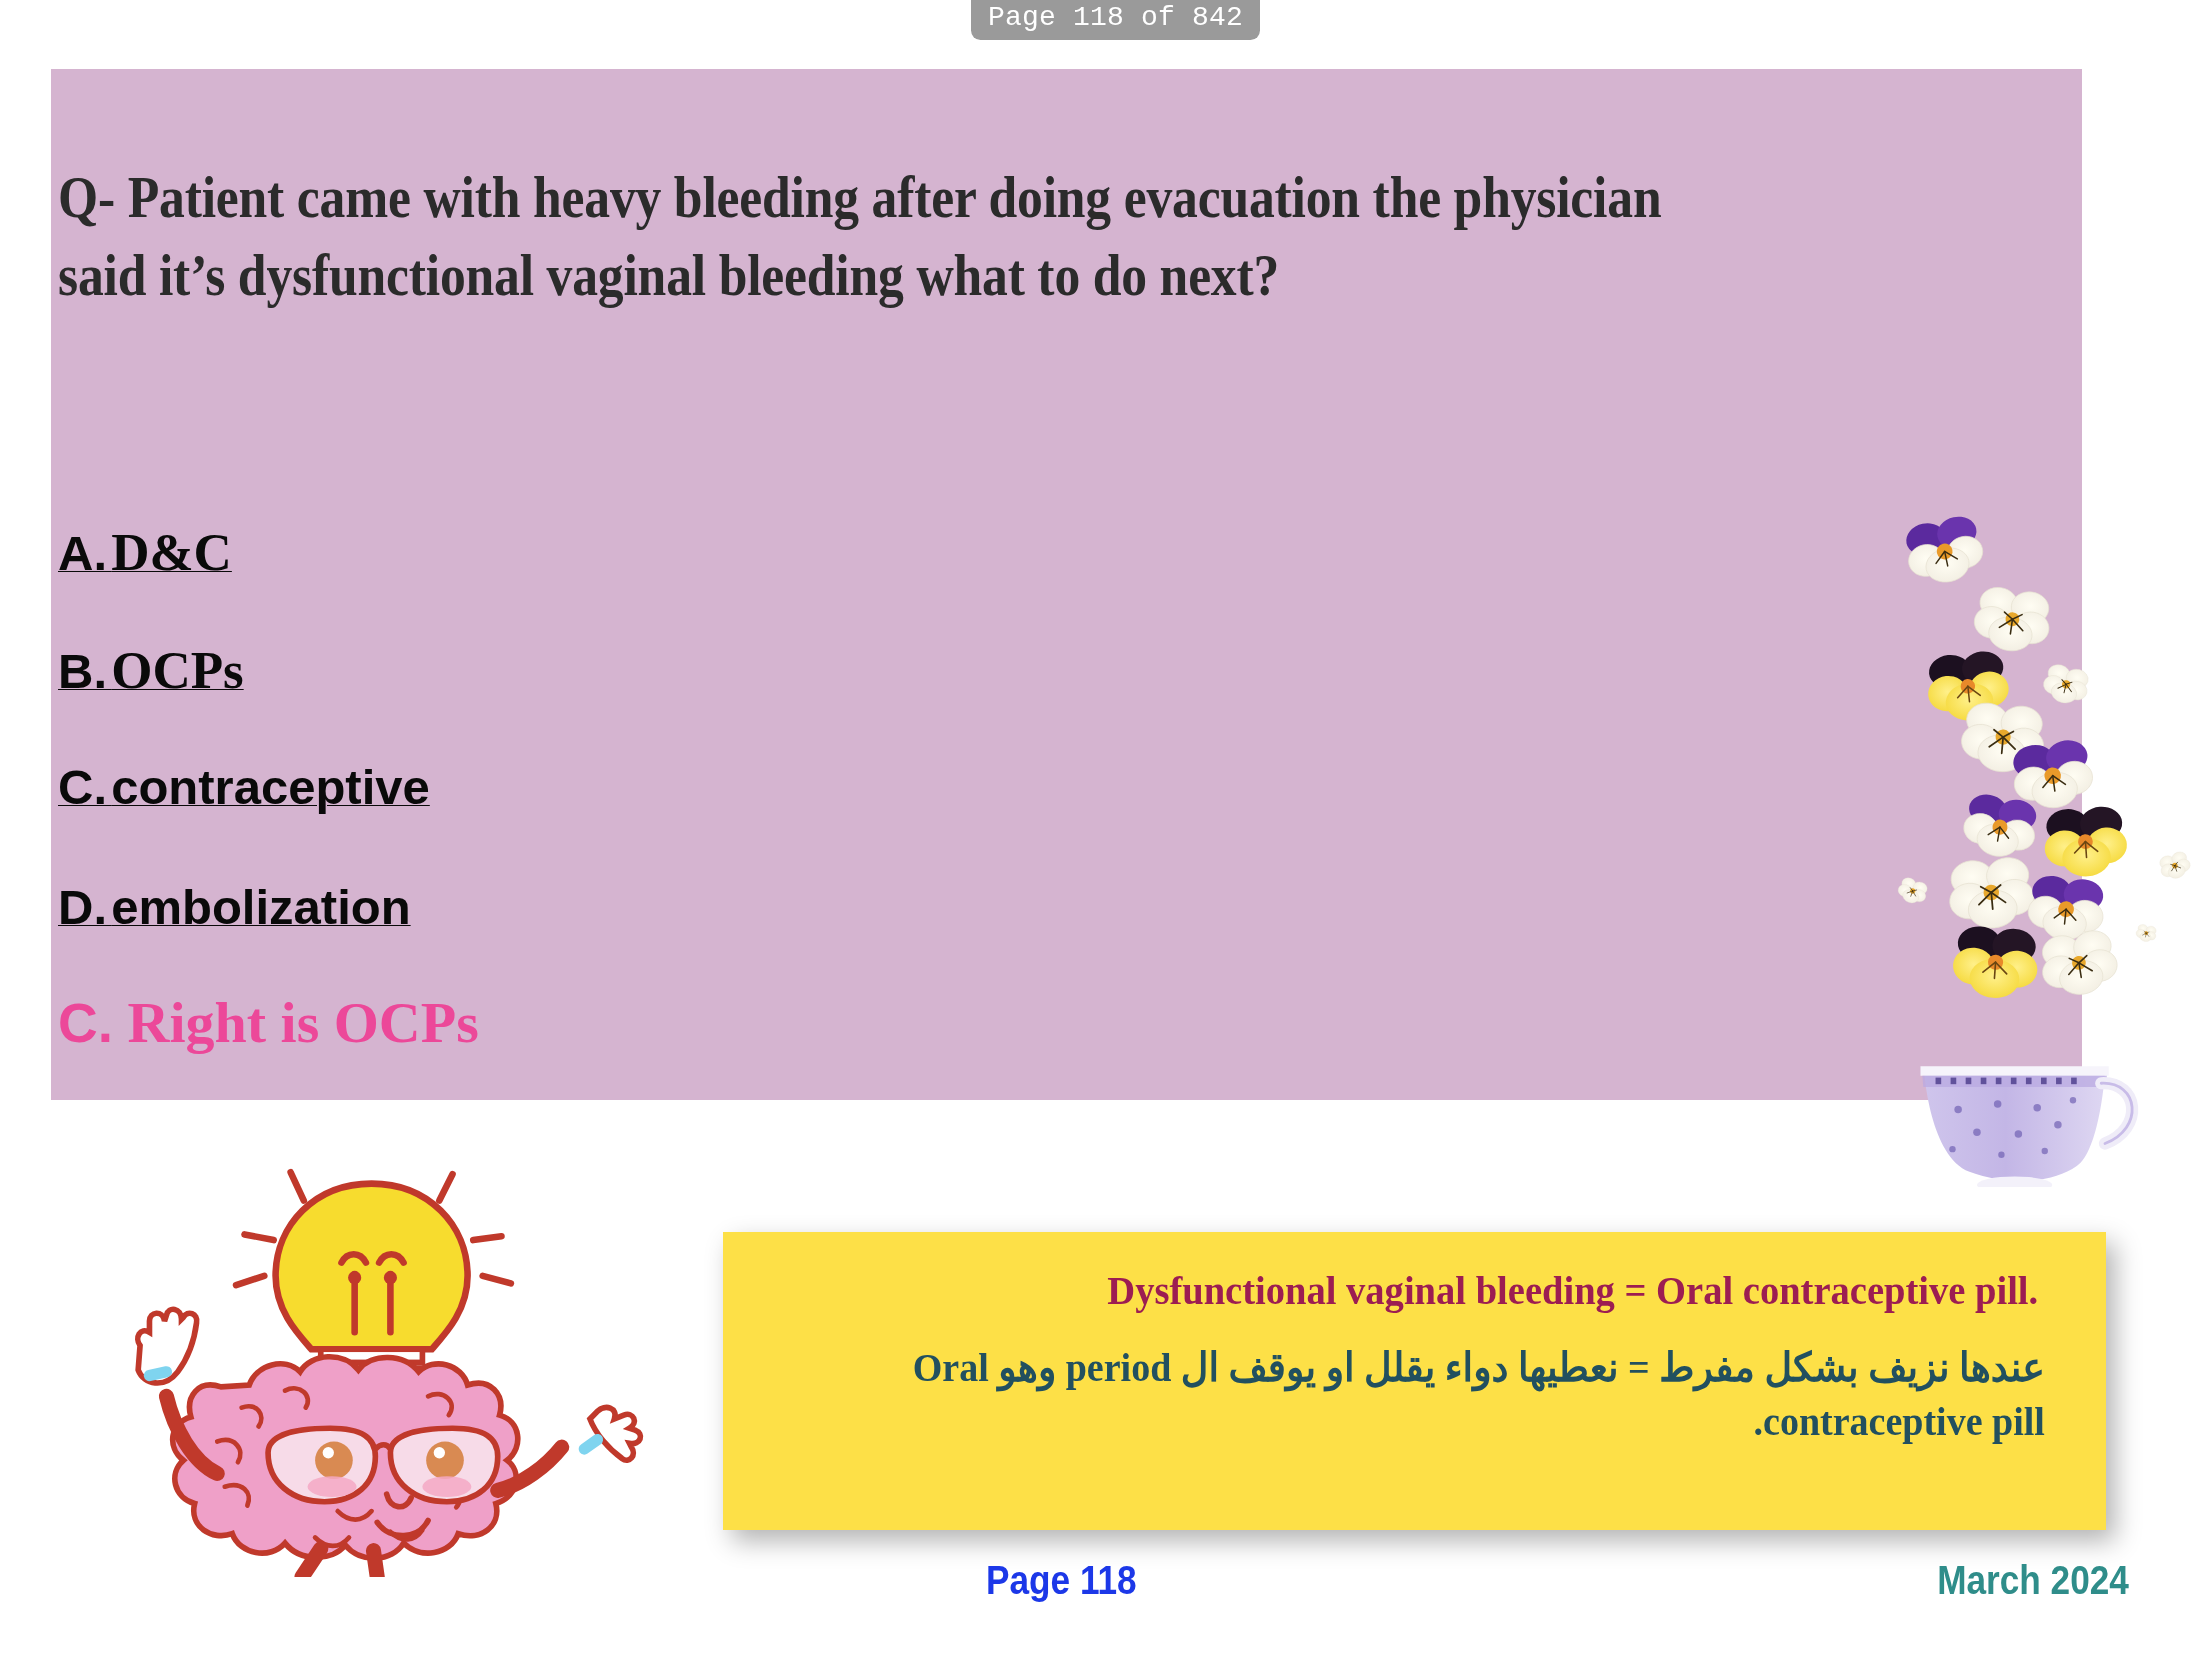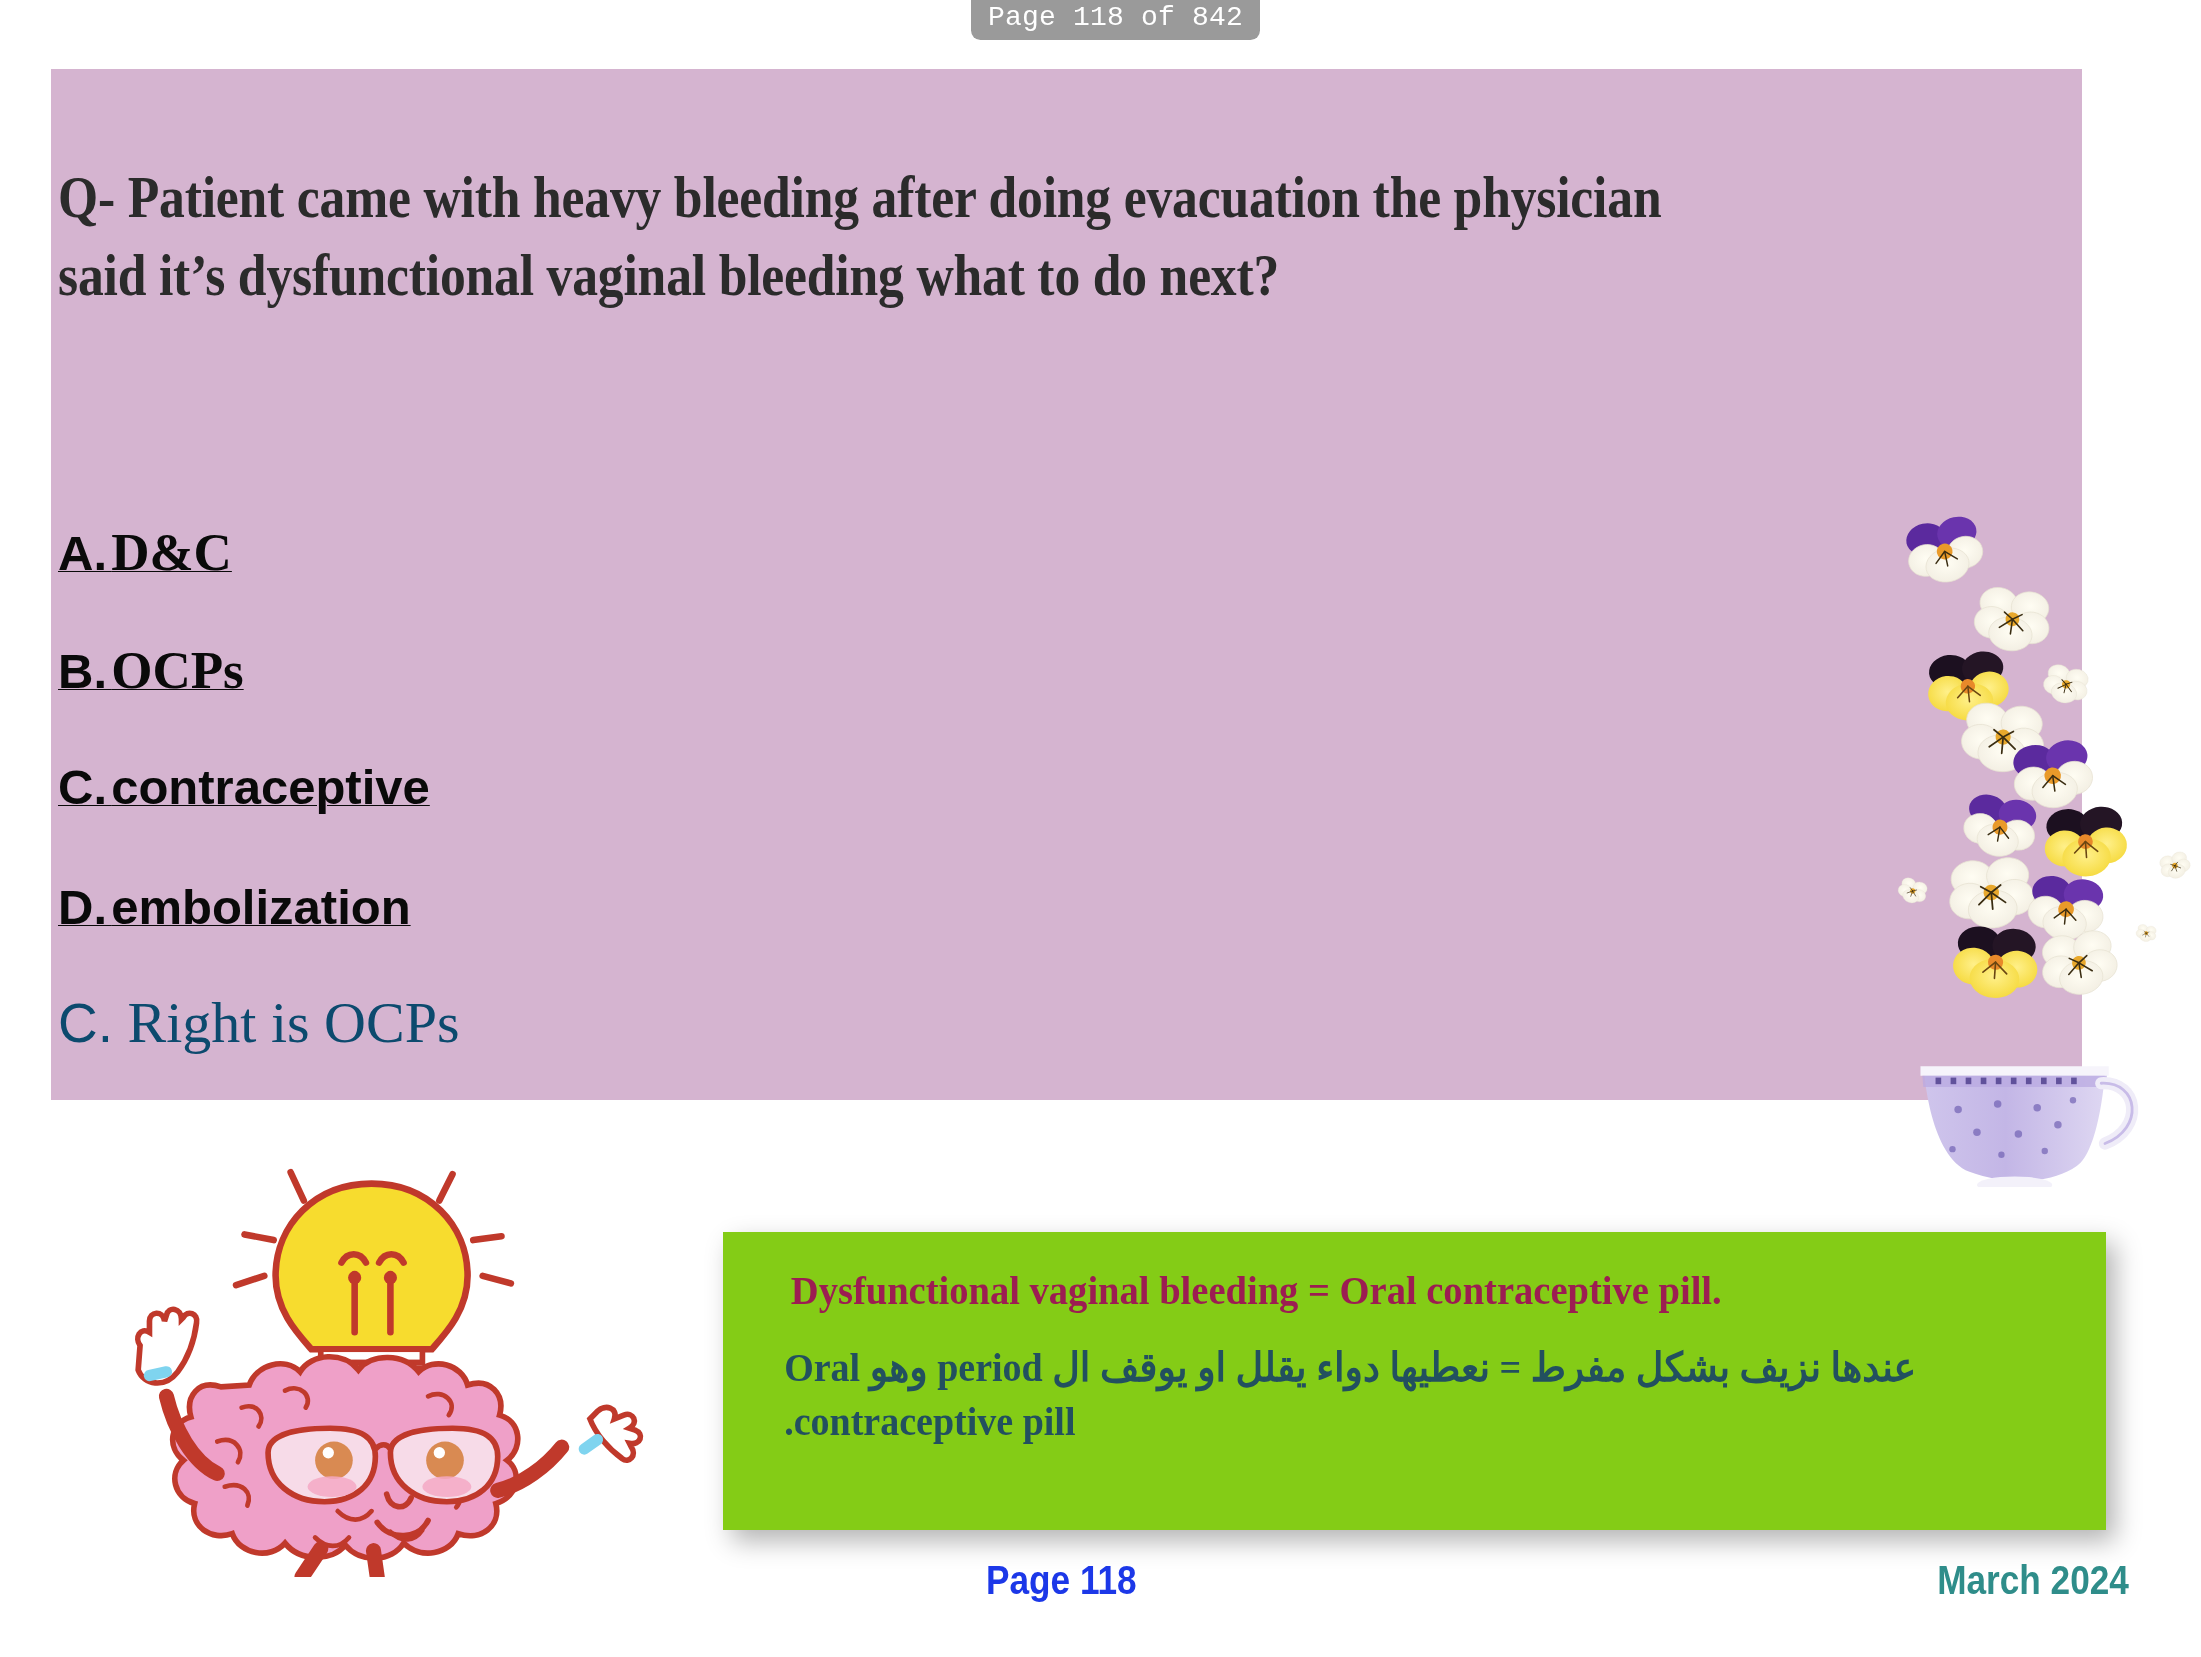--- a/index.html
+++ b/index.html
@@ -63,23 +63,23 @@
     font-family:"Liberation Sans", sans-serif;
     font-weight:bold; font-size:49px;
   }
   #option-a{ top:522px; }
   #option-b{ top:640px;text-align:right; }
   #option-c{ top:759px; }
   #option-d{ top:879px; }
 
   #answer-line{
     position:absolute; left:58px; top:989px;
-    color:#0c4a6e;
-    font-family:"Liberation Serif", serif;
-    font-weight:normal; font-size:58px;
+    color:#ec4899;
+    font-family:"Liberation Serif", serif;
+    font-weight:bold; font-size:58px;
     white-space:nowrap;
     z-index:20;
   }
   #answer-line .akey{
     font-family:"Liberation Sans", sans-serif;
     font-size:55px;
   }
 
   
   #flower-art{
@@ -93,26 +93,26 @@
   #brain-mascot{
     position:absolute; left:108px; top:1097px;
     width:546px; height:480px;
     z-index:25;
   }
 
   
   #explanation-card{
     position:absolute; left:723px; top:1232px;
     width:1383px; height:298px;
-    background:#84cc16;
+    background:#fde047;
     box-shadow:9.4px 11.3px 24.5px rgba(0,0,0,0.30);
     z-index:40;
     box-sizing:border-box;
     padding:34px 28px 9.4px 28px;
-    text-align:left;
+    text-align:right;
   }
   #explanation-en{
     font-family:"Liberation Serif", serif;
     font-weight:bold;
     font-size:41px;
     color:#9c1d52;
     line-height:1.2;
     transform:scaleX(0.94);
     transform-origin:center top;
     white-space:nowrap;

